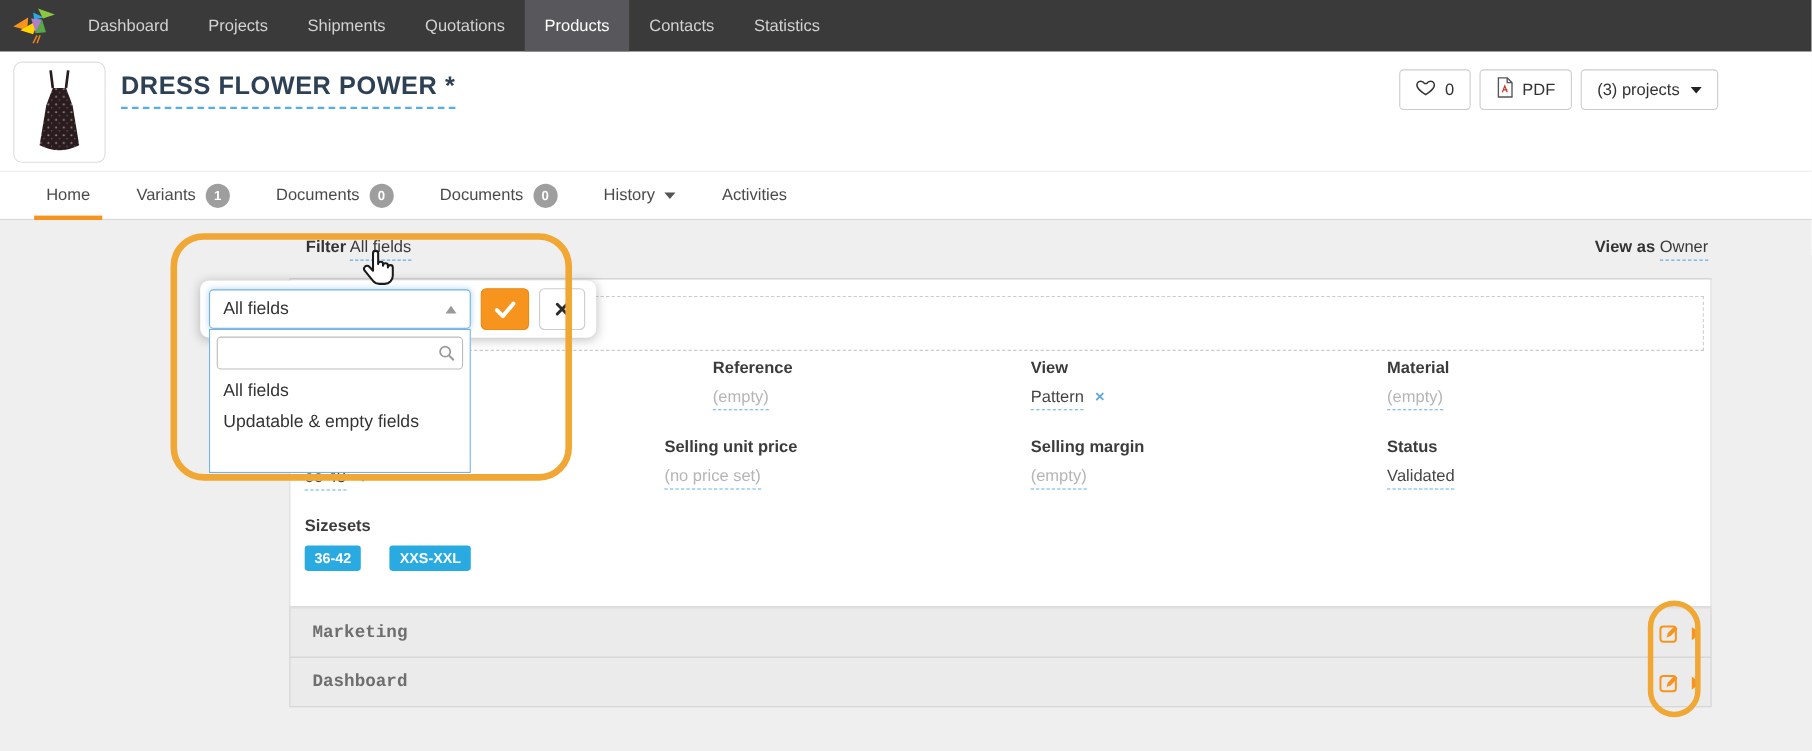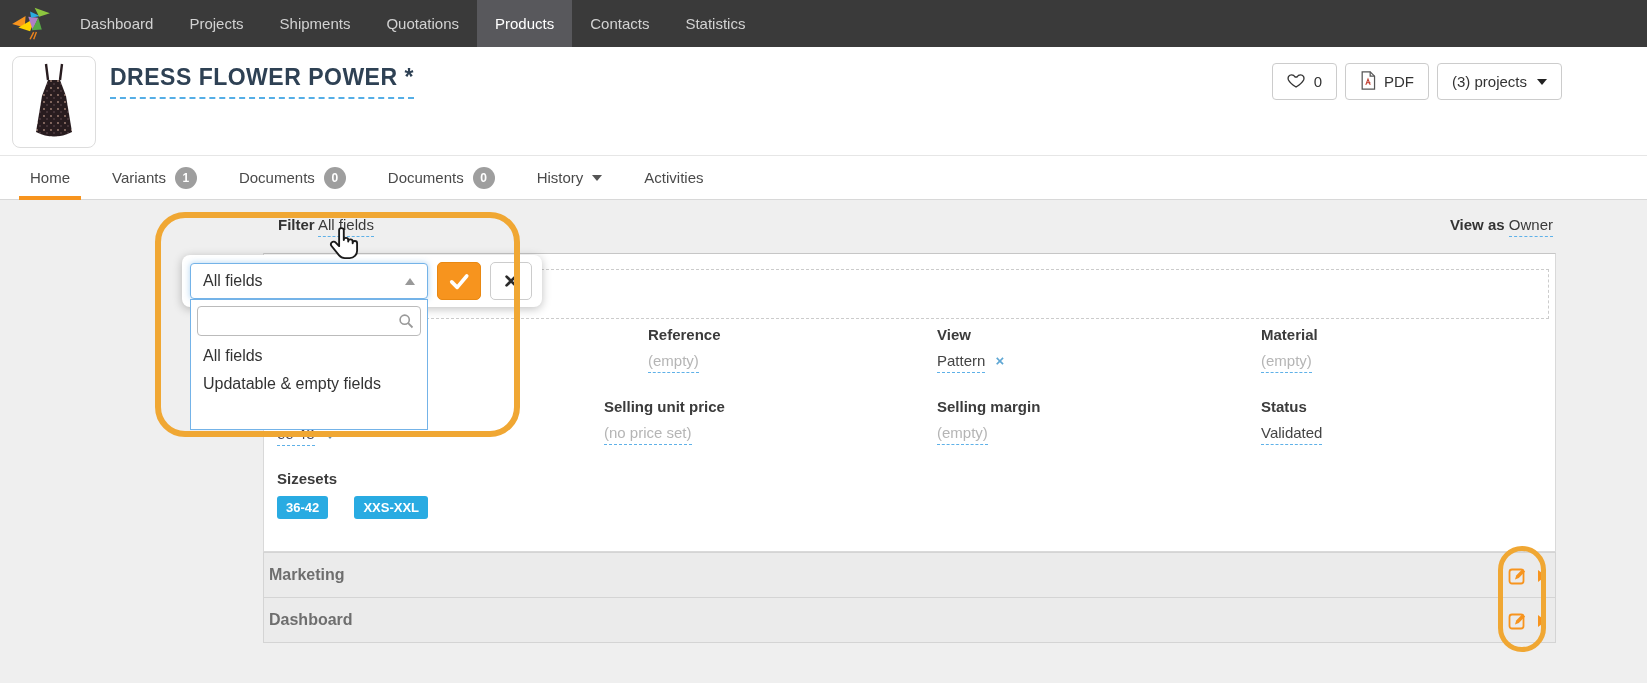--- a/index.html
+++ b/index.html
@@ -19,21 +19,21 @@
   .title { position:absolute; left:110px; top:17px; font-size:23px; font-weight:700; color:#2e4154;
            padding-bottom:6px; border-bottom:2px dashed #55aee6; letter-spacing:.5px; }
   .header-actions { position:absolute; right:85px; top:16px; display:flex; gap:8px; }
   .hbtn { display:flex; align-items:center; gap:8px; background:#fff; border:1px solid #ccc; border-radius:4px;
           padding:8px 14px; font-size:15px; color:#333; font-family:inherit; cursor:pointer; height:37px; }
   .caret-down { width:0; height:0; border-left:5px solid transparent; border-right:5px solid transparent;
                 border-top:6px solid #222; margin-left:2px; }
 
   
   .tabbar { display:flex; align-items:stretch; height:45px; background:#fff;
-            border-top:1px solid #e6e6e6; border-bottom:1px solid #d8d8d8; padding-left:9px; }
+            border-top:1px solid #e6e6e6; border-bottom:1px solid #d8d8d8; padding-left:21px; }
   .tab { position:relative; display:flex; align-items:center; gap:9px; padding:0 21px; font-size:15px;
          color:#4a4a4a; cursor:pointer; }
   .tab.active::after { content:""; position:absolute; left:10px; right:10px; bottom:-1px; height:4px; background:#f7941e; }
   .badge { display:inline-block; min-width:22px; height:22px; line-height:22px; border-radius:11px;
            background:#9e9e9e; color:#fff; font-size:12px; font-weight:700; text-align:center; }
   .tab-caret { width:0; height:0; border-left:5px solid transparent; border-right:5px solid transparent;
                border-top:6px solid #555; }
 
   
   .content { position:relative; height:483px; background:#efefef; }
@@ -53,21 +53,21 @@
   .occluded-val { position:absolute; left:13px; top:171px; font-size:15px; color:#445; z-index:1; }
   .chev-down { display:inline-block; width:0; height:0; border-left:5px solid transparent;
                border-right:5px solid transparent; border-top:6px solid #6a8aa0; margin-left:6px; }
   .sizeset-badge { display:inline-block; background:#29abe2; color:#fff; font-size:13px; font-weight:700;
                    padding:4px 9px; border-radius:3px; margin-right:22px; cursor:pointer; }
 
   .section-bar { position:absolute; left:263px; width:1293px; height:46px; background:#ebebeb;
                  border:1px solid #d4d4d4; display:flex; align-items:center; cursor:pointer; }
   .section-bar.marketing { top:352px; }
   .section-bar.purchasing { top:397px; }
-  .section-title { margin-left:5px; font-size:16px; font-weight:700; color:#6e6e6e; }
+  .section-title { margin-left:20px; font-size:16px; font-weight:700; color:#6e6e6e;font-family:Liberation Mono, monospace; }
   .edit-icon { position:absolute; right:27px; top:13px; cursor:pointer; }
   .expand-caret { position:absolute; right:9px; top:17px; width:0; height:0;
                   border-top:6px solid transparent; border-bottom:6px solid transparent;
                   border-left:8px solid #f7941e; cursor:pointer; }
 
   
   .popup-card { position:absolute; left:182px; top:55px; width:360px; height:52px; background:#fff;
                 border-radius:8px; box-shadow:0 2px 10px rgba(0,0,0,.25); z-index:10; }
   .select-box { position:absolute; left:8px; top:8px; width:238px; height:36px; background:#fff;
                 border:1px solid #74b3e8; border-radius:4px; box-shadow:0 0 6px rgba(80,160,225,.45);

